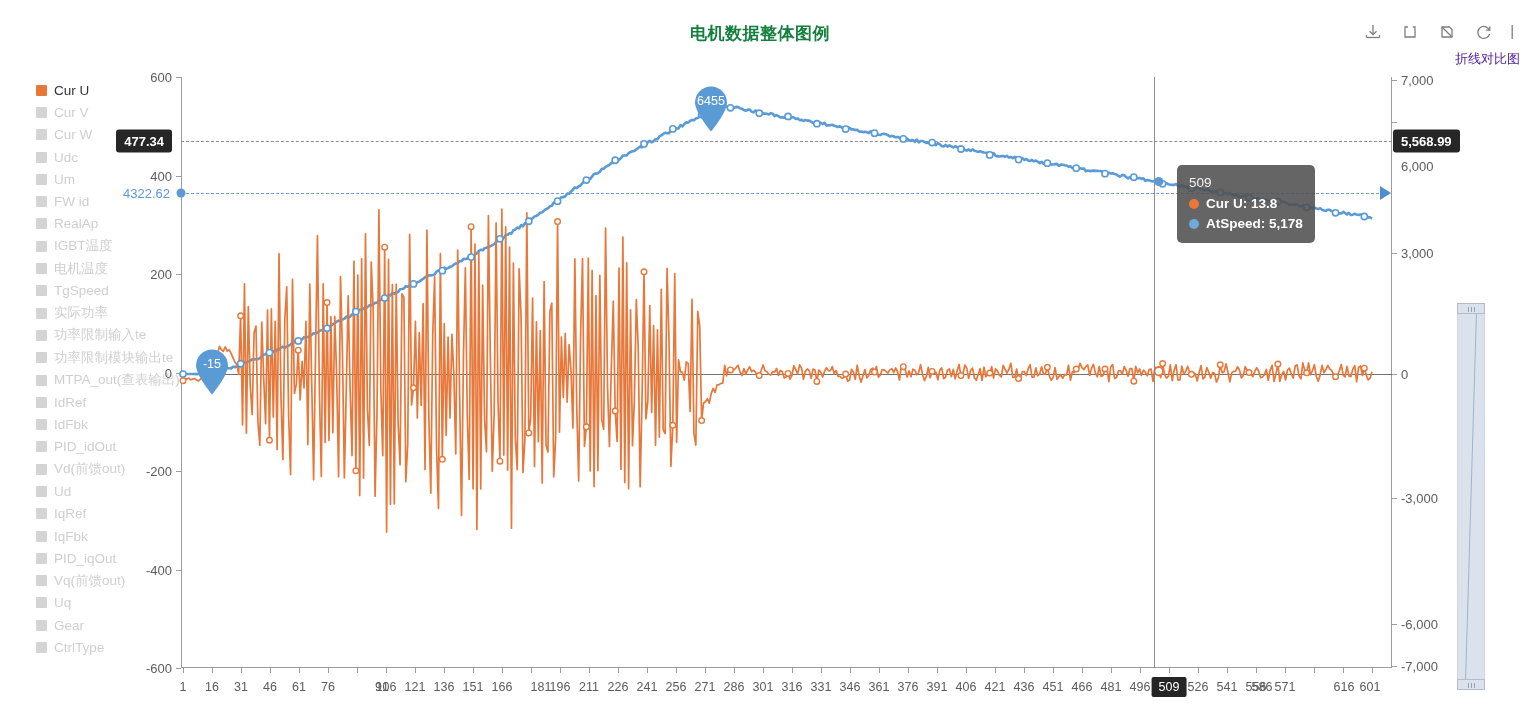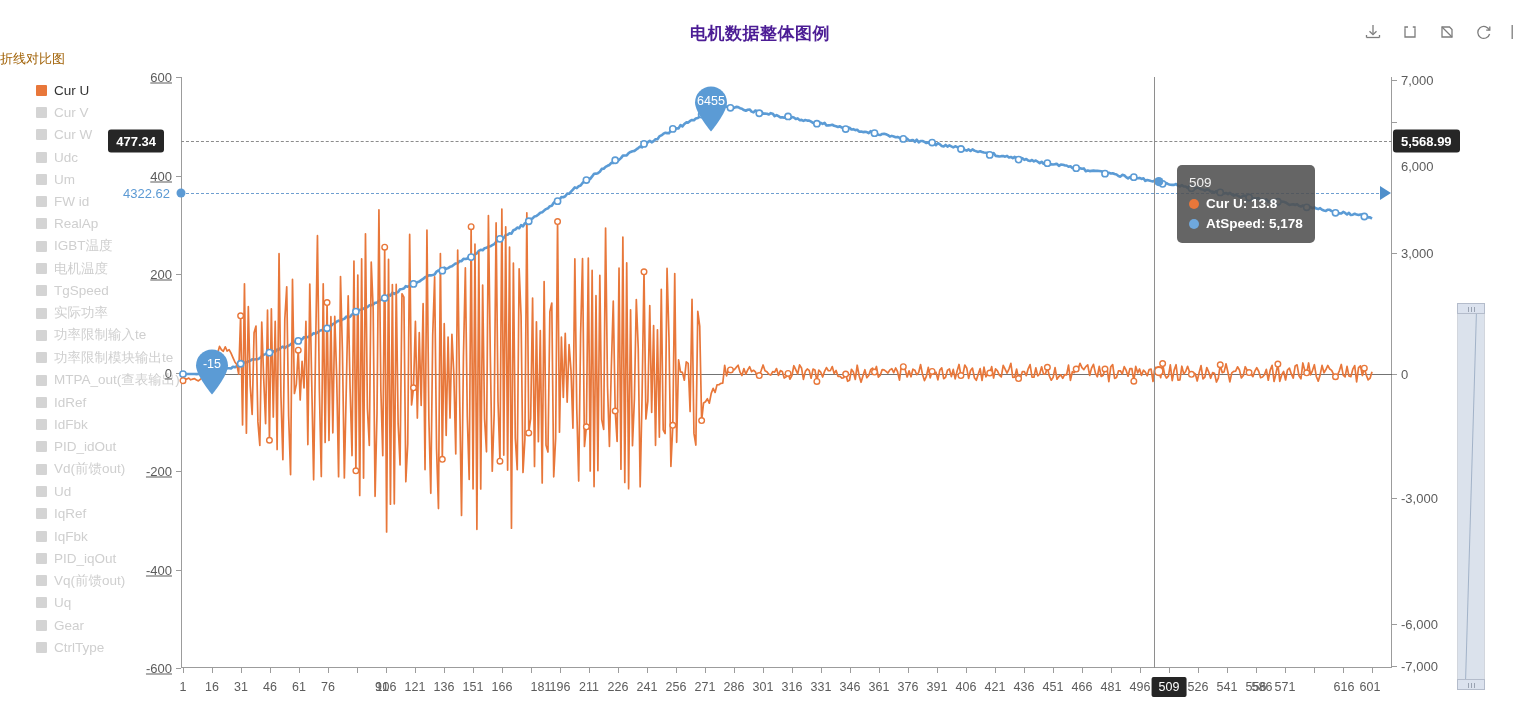--- a/index.html
+++ b/index.html
@@ -8,26 +8,26 @@
     width: 1520px; height: 724px;
     background: #ffffff;
     font-family: "Liberation Sans", "DejaVu Sans", sans-serif;
     overflow: hidden;
   }
   #root { position: relative; width: 1520px; height: 724px; background:#fff; }
 
   
   .title {
     position: absolute; left: 0; right: 0; top: 22px;
-    text-align: center; font-size: 17px; font-weight: bold; color: #4c1d95;
+    text-align: center; font-size: 17px; font-weight: bold; color: #15803d;
     letter-spacing: .5px;
   }
   .subtitle {
     position: absolute; left: 0; right: 0; top: 50px;
-    text-align: left; font-size: 13px; color: #a16207;
+    text-align: right; font-size: 13px; color: #4c1d95;
   }
 
   
   .toolbox { position: absolute; top: 22px; right: 6px; display: flex; align-items: center; gap: 17px; }
   .tb-icon { width: 20px; height: 20px; color:#7d7d7d; display:block; cursor:pointer; }
   .tb-icon svg { display:block; }
 
   
   .legend-left { position: absolute; left: 36px; top: 79px; }
   .legend-right { position: absolute; right: 2px; top: 76px; text-align: right; }
@@ -52,39 +52,39 @@
 
   .tick { position: absolute; width: 5px; height: 1px; background: #9c9c9c; }
   .tick-l { left: -5px; }
   .tick-r { right: -5px; }
   .xtick { position: absolute; bottom: -5px; width: 1px; height: 5px; background: #9c9c9c; }
 
   .ylab {
     position: absolute; font-size: 13px; color: #5c5c5c; white-space: nowrap;
     transform: translateY(-50%);
   }
-  .ylab-l { right: 100%; padding-right: 9px; text-align: center; text-decoration: underline; }
+  .ylab-l { right: 100%; padding-right: 9px; text-align: center; }
   .ylab-r { left: 100%; padding-left: 9px; text-align: left; }
 
   .xlab {
     position: absolute; bottom: -26px; font-size: 12.5px; color: #5c5c5c;
     transform: translateX(-50%); white-space: nowrap;
   }
   .xlab.hl {
     background: #252525; color: #ffffff; padding: 3px 7px; border-radius: 2px;
     bottom: -29px; font-size: 12.5px;
   }
 
   
   .ap-label {
     position: absolute; font-size: 13px; font-weight: bold; color: #fff;
     background: #262626; border-radius: 3px; padding: 4px 8px;
     transform: translateY(-50%); white-space: nowrap;
   }
-  .ap-label.left { right: 100%; margin-right: 17px; }
+  .ap-label.left { right: 100%; margin-right: 9px; }
   .ap-label.right { left: 100%; margin-left: 1px; }
   .ap-blue {
     position: absolute; font-size: 13px; color: #5c9ad4; white-space: nowrap;
     transform: translateY(-50%); right: 100%; padding-right: 11px;
   }
   .ap-blue-dot {
     position: absolute; width: 9px; height: 9px; border-radius: 50%;
     background: #5c9ad4; transform: translate(-50%,-50%);
   }
 

